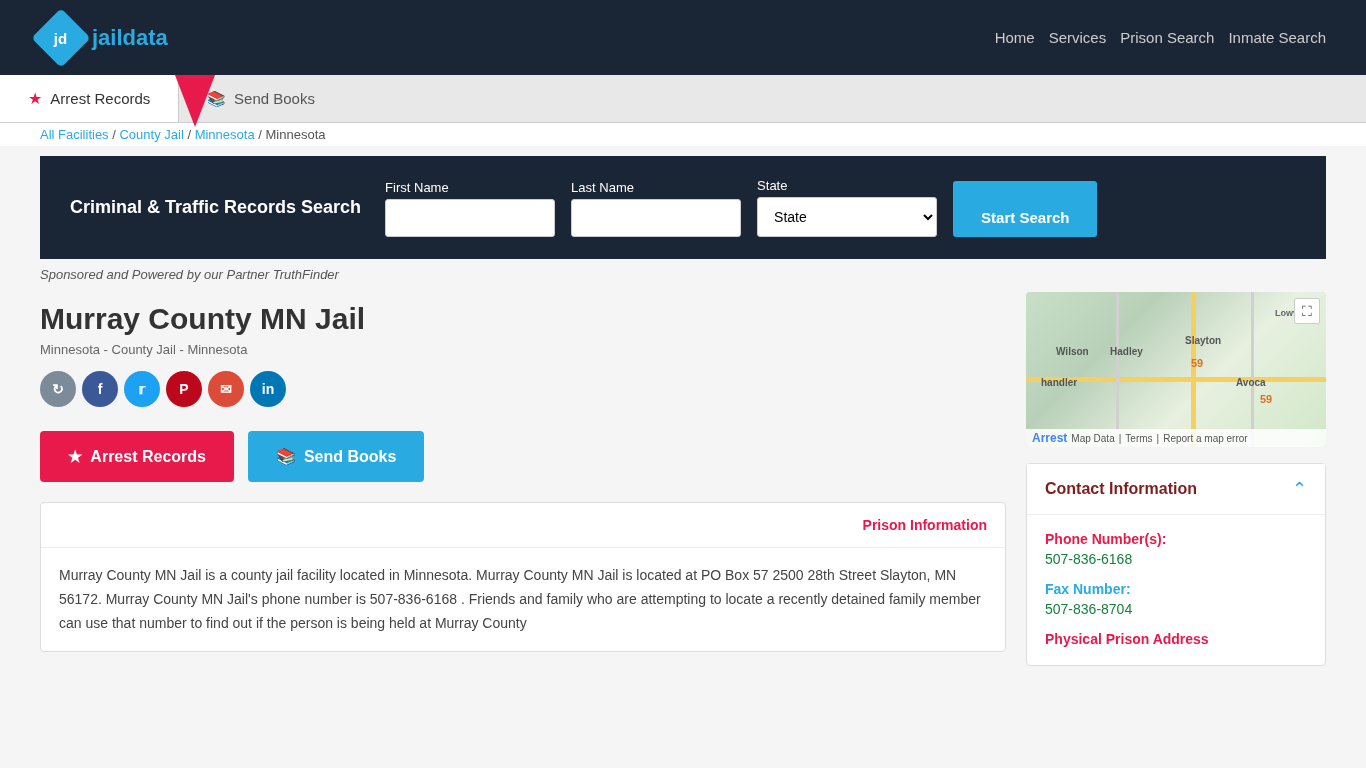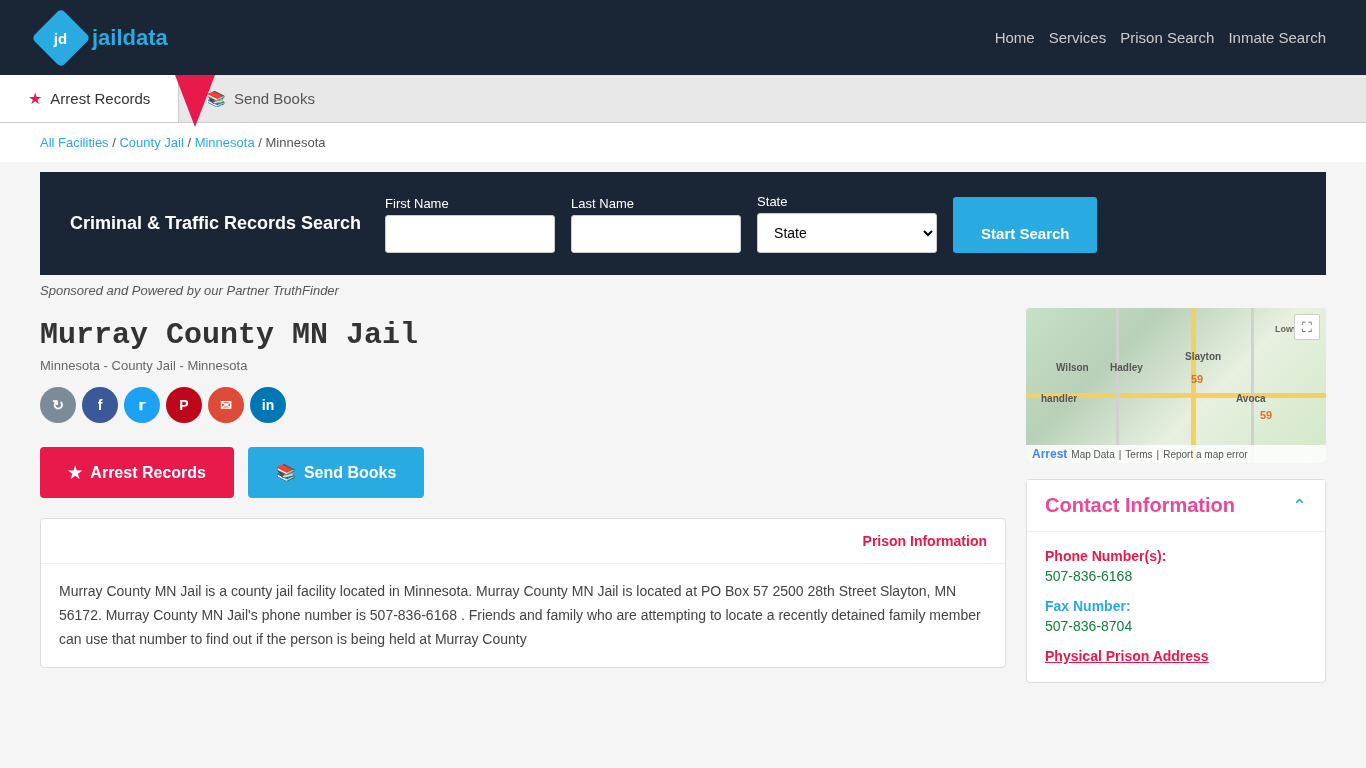--- a/index.html
+++ b/index.html
@@ -88,21 +88,21 @@
       display: flex;
       align-items: center;
       gap: 8px;
       font-size: 15px;
       color: #555;
       cursor: pointer;
     }
 
     
     .breadcrumb {
-      padding: 12px 40px;
+      padding: 4px 40px;
       font-size: 13px;
       color: #555;
       background: white;
     }
     .breadcrumb a {
       color: #29abe2;
       text-decoration: none;
     }
     .breadcrumb span { color: #555; }
 
@@ -184,21 +184,20 @@
       flex-shrink: 0;
     }
 
     
     .jail-title {
       font-size: 30px;
       font-weight: bold;
       color: #333;
       margin-bottom: 6px;
       margin-top: 10px;
-      font-family: Liberation Mono, monospace;
     }
     .jail-subtitle {
       color: #666;
       font-size: 13px;
       margin-bottom: 14px;
     }
 
     
     .social-icons {
       display: flex;
@@ -367,22 +366,22 @@
     }
     .contact-header {
       background: white;
       padding: 14px 18px;
       display: flex;
       align-items: center;
       justify-content: space-between;
       border-bottom: 1px solid #eee;
     }
     .contact-header-text {
-      color: #ec4899;
-      font-size: 20px;
+      color: #7f1d1d;
+      font-size: 16px;
       font-weight: bold;
     }
     .contact-chevron {
       color: #29abe2;
       font-size: 18px;
       cursor: pointer;
     }
     .contact-body {
       padding: 16px 18px;
     }
@@ -401,21 +400,20 @@
       color: #29abe2;
       font-size: 14px;
       font-weight: bold;
       margin-bottom: 4px;
     }
     .physical-label {
       color: #e8194b;
       font-size: 14px;
       font-weight: bold;
       margin-bottom: 2px;
-      text-decoration: underline;
     }
   </style>
 </head>
 <body>
 
 <header class="header">
   <div class="logo-area">
     <div class="logo-diamond">
       <div class="logo-diamond-inner">jd</div>
     </div>

